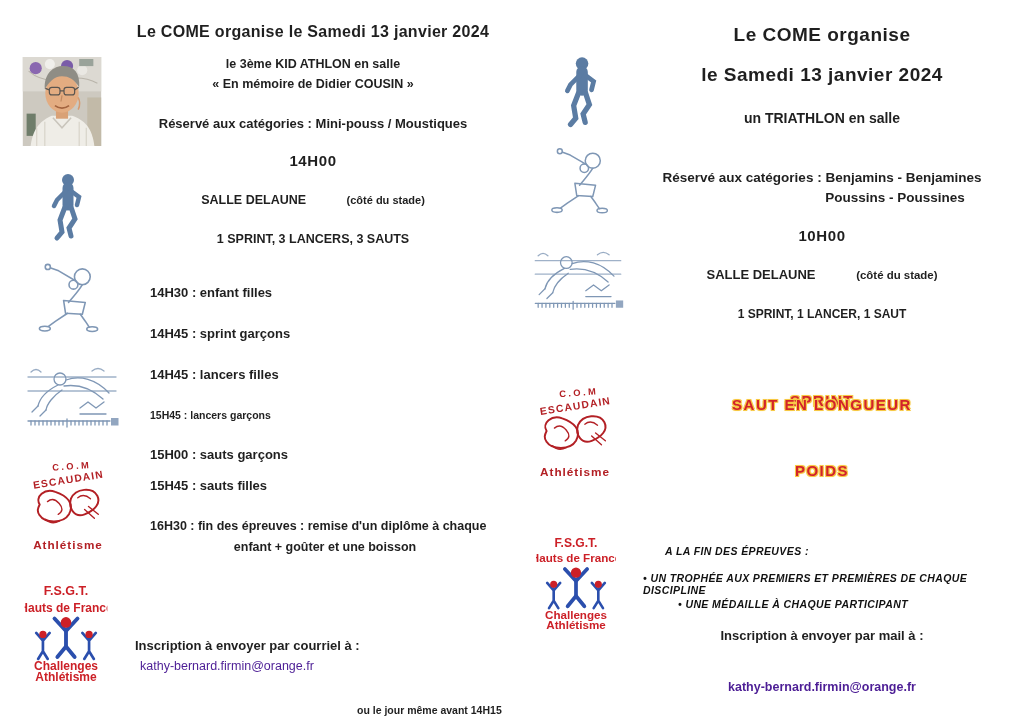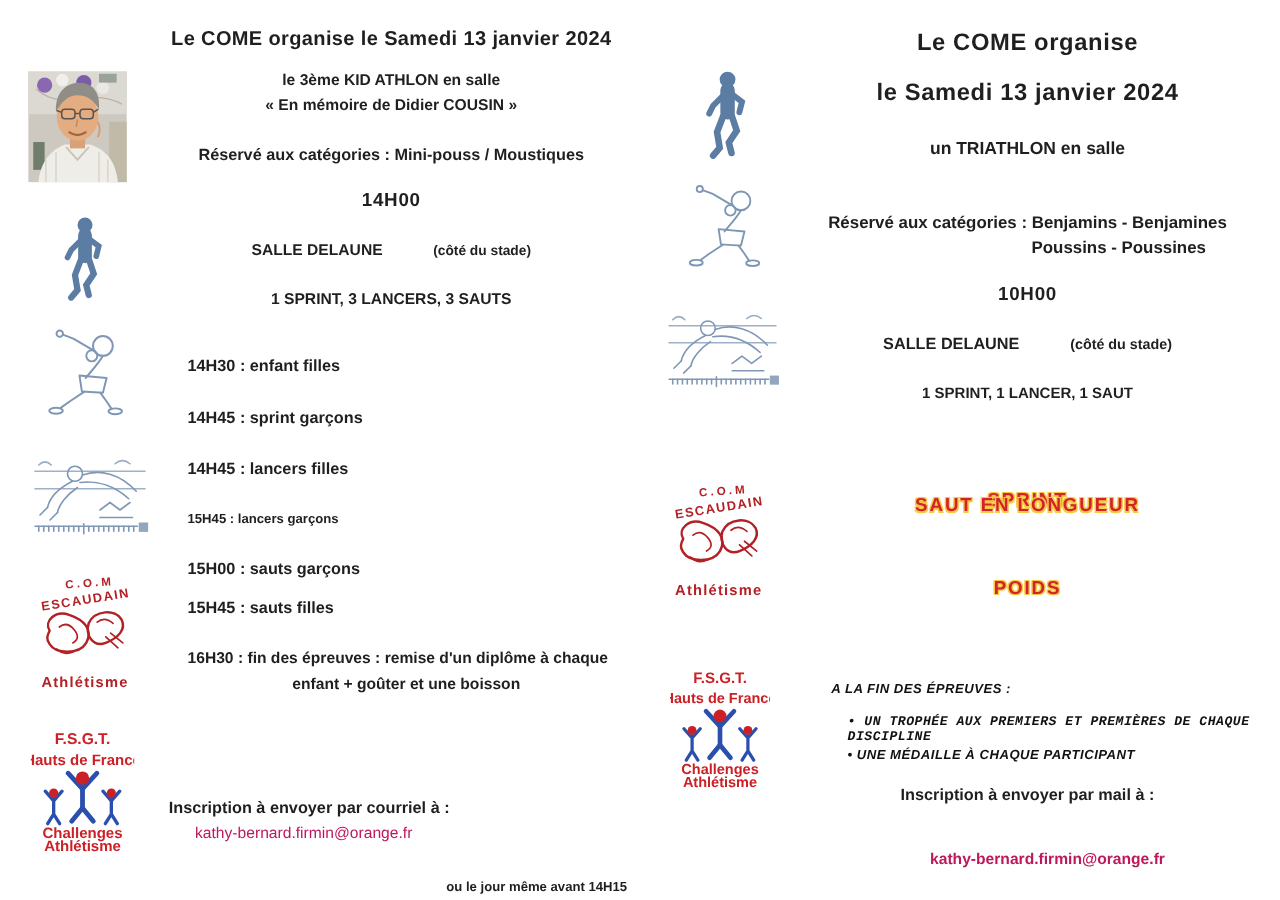--- a/index.html
+++ b/index.html
@@ -14,21 +14,21 @@
   .fs19{font-size:19px;letter-spacing:.5px;}
   .fs16{font-size:16px;letter-spacing:.3px;}
   .fs15{font-size:15px;letter-spacing:.6px;}
   .fs14{font-size:14px;}
   .fs135{font-size:13.5px;}
   .fs13{font-size:13px;}
   .fs125{font-size:12.5px;}
   .fs12{font-size:12px;}
   .fs105{font-size:10.5px;}
   .venue-note{font-size:.88em;padding-left:37px;}
-  .email{color:#be185d;margin-left:16px;}
+  .email{color:#4c1d95;}
   .sched{left:150px;font-weight:bold;font-size:13px;}
   .sched-small{font-size:10.5px;}
   .discipline{
     left:620px;width:404px;text-align:center;
     font-weight:bold;font-size:15px;letter-spacing:1.5px;color:#d2232a;
     text-shadow:-1px -1px 0 #f7c843,1px -1px 0 #f7c843,-1px 1px 0 #f7c843,1px 1px 0 #f7c843,0 0 3px #fbe08a;
   }
   .comic{
     font-weight:bold;font-style:italic;font-size:10.5px;letter-spacing:.4px;color:#111;
   }
@@ -222,18 +222,18 @@
   <div class="abs c b fs135" style="left:765px;top:190px;width:260px;">Poussins - Poussines</div>
   <div class="abs c b fs15" style="left:620px;top:227px;width:404px;">10H00</div>
   <div class="abs c b fs13" style="left:620px;top:267px;width:404px;"><span>SALLE DELAUNE</span> <span class="venue-note">(côté du stade)</span></div>
   <div class="abs c b fs12" style="left:620px;top:307px;width:404px;">1 SPRINT, 1 LANCER, 1 SAUT</div>
 
   <div class="abs discipline" style="top:392px;">SPRINT</div>
   <div class="abs discipline" style="top:396px;">SAUT EN LONGUEUR</div>
   <div class="abs discipline" style="top:462px;">POIDS</div>
 
   <div class="abs comic" style="left:665px;top:545px;">A LA FIN DES ÉPREUVES :</div>
-  <div class="abs comic" style="left:678px;top:572px;font-family:Liberation Mono, monospace;"><span>•</span> <span>UN TROPHÉE AUX PREMIERS ET PREMIÈRES DE CHAQUE DISCIPLINE</span></div>
+  <div class="abs comic" style="left:643px;top:572px;"><span>•</span> <span>UN TROPHÉE AUX PREMIERS ET PREMIÈRES DE CHAQUE DISCIPLINE</span></div>
   <div class="abs comic" style="left:678px;top:598px;"><span>•</span> <span>UNE MÉDAILLE À CHAQUE PARTICIPANT</span></div>
 
   <div class="abs c b fs13" style="left:620px;top:628px;width:404px;">Inscription à envoyer par mail  à :</div>
   <a class="abs c email b fs125" style="left:620px;top:680px;width:404px;text-decoration:none;" href="#">kathy-bernard.firmin@orange.fr</a>
 </section>
 
 </body></html>

